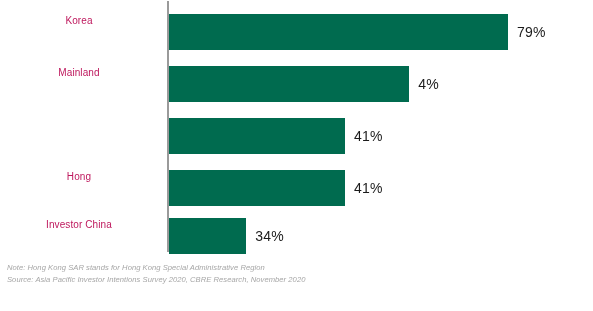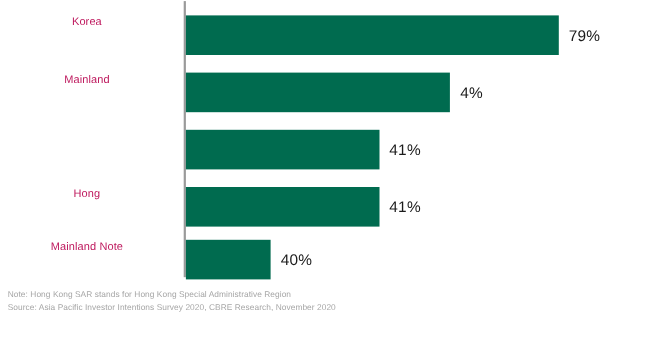--- a/index.html
+++ b/index.html
@@ -94,20 +94,21 @@
     top: 262px;
     width: 520px;
   }
 
   .footnote-line {
     font-size: 7.6px;
     line-height: 11.5px;
     color: #a6a6a6;
     white-space: nowrap;
     letter-spacing: 0.05px;
+    font-style: italic;
   }
 </style>
 </head>
 <body>
 
 <div id="chart-root">
 
   <div class="plot-area">
 
     <div class="axis-line"></div>
@@ -139,24 +140,24 @@
 
       <div class="bar-row" style="top:158px;">
         <span class="cat-label">Hong</span>
         <span class="bar-wrap">
           <span class="bar" style="width: 175.937px;"></span>
           <span class="bar-value">41%</span>
         </span>
       </div>
 
       <div class="bar-row" style="top:206px;">
-        <span class="cat-label">Mainland Note</span>
+        <span class="cat-label">Investor China</span>
         <span class="bar-wrap">
           <span class="bar" style="width: 77.2405px;"></span>
-          <span class="bar-value">40%</span>
+          <span class="bar-value">34%</span>
         </span>
       </div>
 
     </div>
   </div>
 
   <div class="footnotes">
     <div class="footnote-line">Note: Hong Kong SAR stands for Hong Kong Special Administrative Region</div>
     <div class="footnote-line">Source: Asia Pacific Investor Intentions Survey 2020, CBRE Research, November 2020</div>
   </div>

